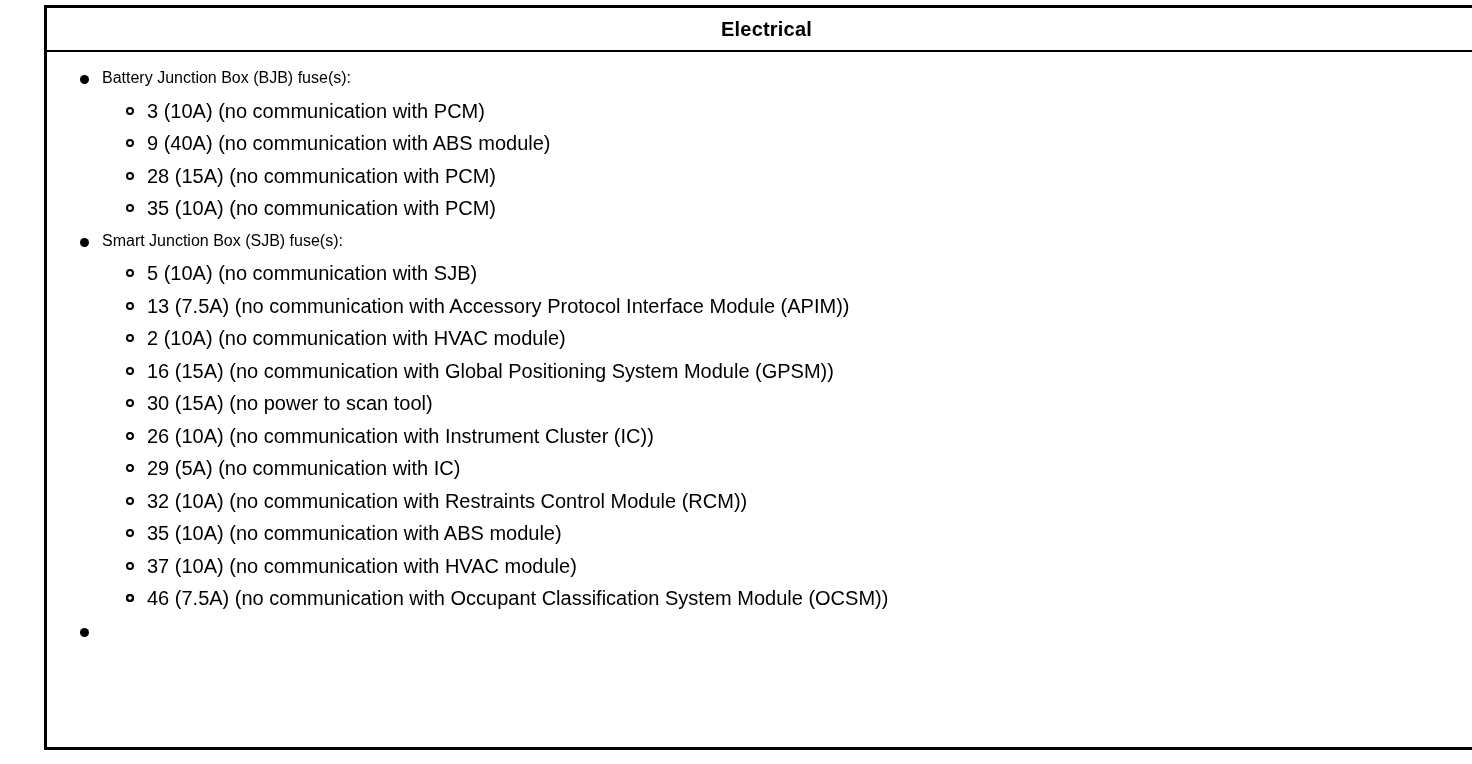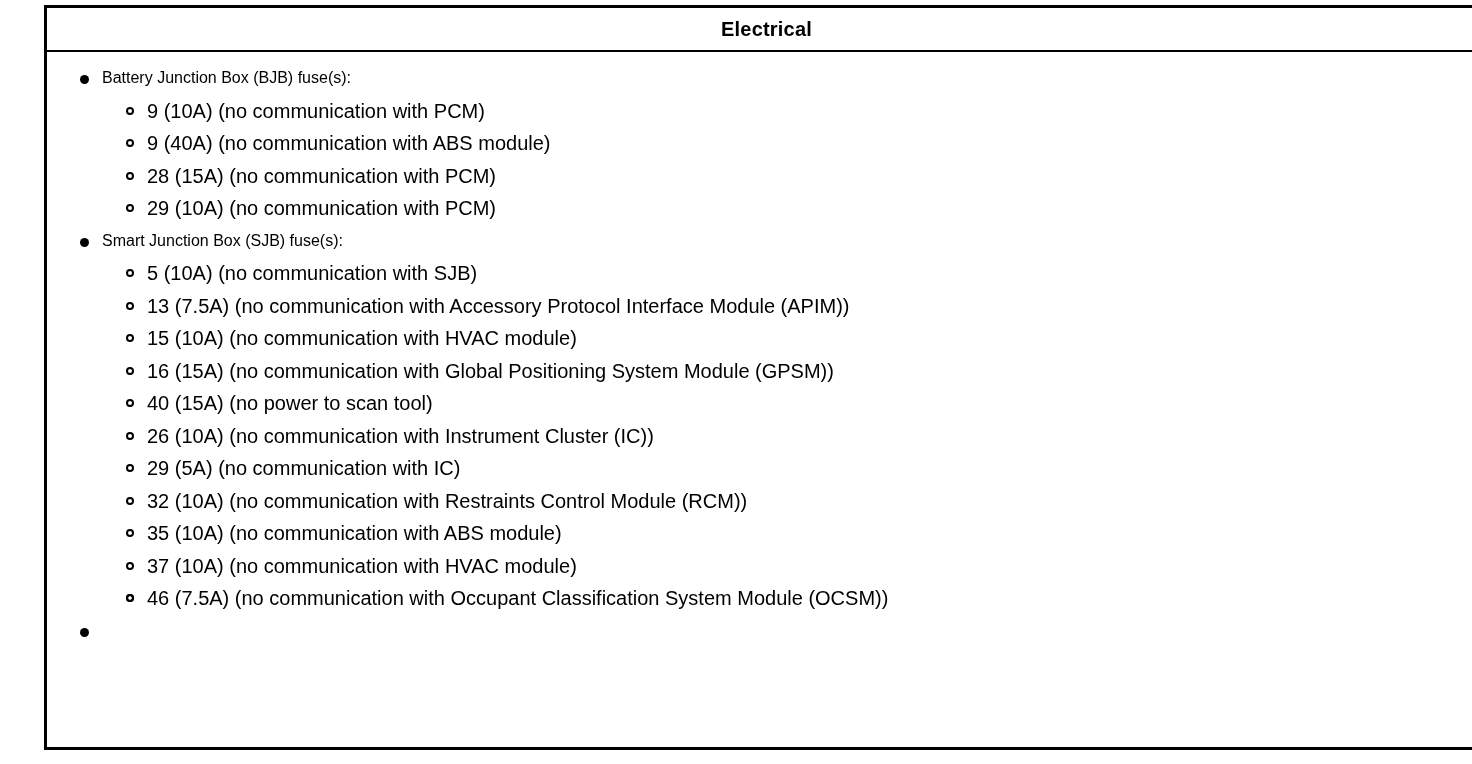--- a/index.html
+++ b/index.html
@@ -123,62 +123,62 @@
       <ul class="lvl1">
 
         <li class="item-l1">
           <span class="marker-disc"></span>
           <span class="item-text">Battery Junction Box (BJB) fuse(s):</span>
         </li>
         <li>
           <ul class="lvl2">
             <li class="item-l2">
               <span class="marker-circle"></span>
-              <span class="item-text">9 (10A) (no communication with PCM)</span>
+              <span class="item-text">3 (10A) (no communication with PCM)</span>
             </li>
             <li class="item-l2">
               <span class="marker-circle"></span>
               <span class="item-text">9 (40A) (no communication with ABS module)</span>
             </li>
             <li class="item-l2">
               <span class="marker-circle"></span>
               <span class="item-text">28 (15A) (no communication with PCM)</span>
             </li>
             <li class="item-l2">
               <span class="marker-circle"></span>
-              <span class="item-text">29 (10A) (no communication with PCM)</span>
+              <span class="item-text">35 (10A) (no communication with PCM)</span>
             </li>
           </ul>
         </li>
 
         <li class="item-l1">
           <span class="marker-disc"></span>
           <span class="item-text">Smart Junction Box (SJB) fuse(s):</span>
         </li>
         <li>
           <ul class="lvl2">
             <li class="item-l2">
               <span class="marker-circle"></span>
               <span class="item-text">5 (10A) (no communication with SJB)</span>
             </li>
             <li class="item-l2">
               <span class="marker-circle"></span>
               <span class="item-text">13 (7.5A) (no communication with Accessory Protocol Interface Module (APIM))</span>
             </li>
             <li class="item-l2">
               <span class="marker-circle"></span>
-              <span class="item-text">15 (10A) (no communication with HVAC module)</span>
+              <span class="item-text">2 (10A) (no communication with HVAC module)</span>
             </li>
             <li class="item-l2">
               <span class="marker-circle"></span>
               <span class="item-text">16 (15A) (no communication with Global Positioning System Module (GPSM))</span>
             </li>
             <li class="item-l2">
               <span class="marker-circle"></span>
-              <span class="item-text">40 (15A) (no power to scan tool)</span>
+              <span class="item-text">30 (15A) (no power to scan tool)</span>
             </li>
             <li class="item-l2">
               <span class="marker-circle"></span>
               <span class="item-text">26 (10A) (no communication with Instrument Cluster (IC))</span>
             </li>
             <li class="item-l2">
               <span class="marker-circle"></span>
               <span class="item-text">29 (5A) (no communication with IC)</span>
             </li>
             <li class="item-l2">

